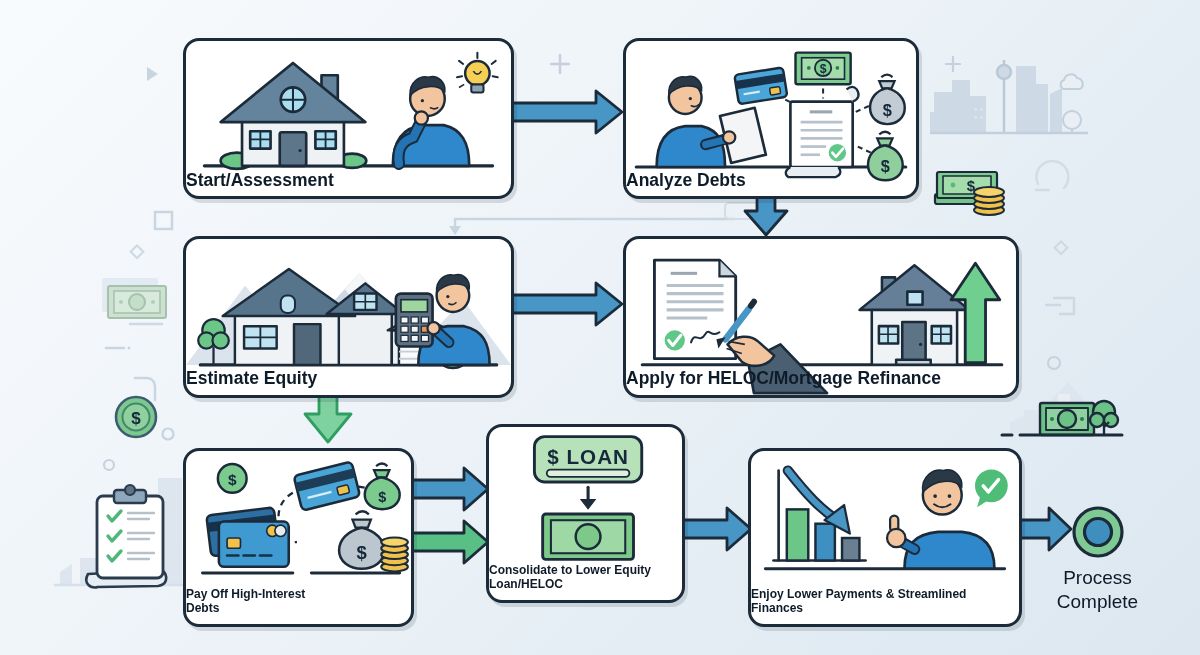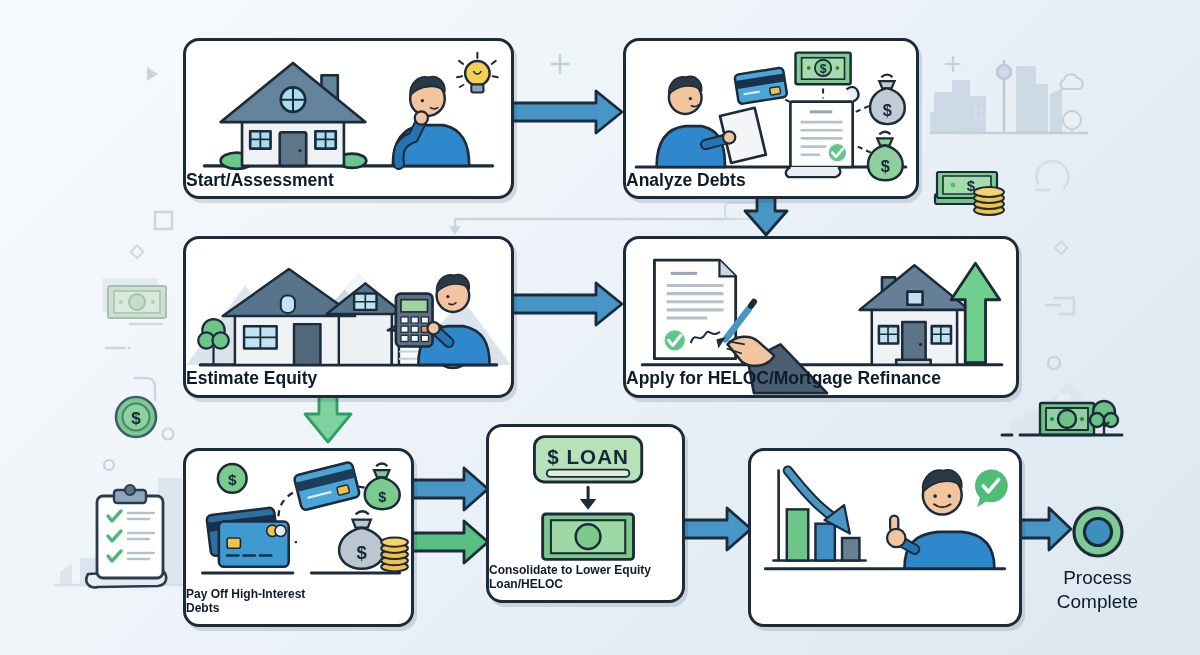--- a/index.html
+++ b/index.html
@@ -533,20 +533,21 @@
           <rect x="136" y="62" width="8" height="16" rx="4" fill="#f2c59e" stroke="#1c2b3a" stroke-width="2.2"></rect>
           <circle cx="142" cy="84" r="9" fill="#f2c59e" stroke="#1c2b3a" stroke-width="2.2"></circle>
         </g>
       </g>
       <g>
         <circle cx="235" cy="33" r="16" fill="#4fbc77"></circle>
         <polygon points="224,44 221,54 232,47" fill="#4fbc77"></polygon>
         <path d="M227,33 l5,6 l10,-12" fill="none" stroke="#ffffff" stroke-width="3.4" stroke-linecap="round" stroke-linejoin="round"></path>
       </g>
     </svg>
+    <div class="label lbl-b" style="bottom:8px"><span style="max-width:240px">Enjoy Lower Payments &amp; Streamlined Finances</span></div>
   </div>
 
   <svg class="deco" style="left:1070px;top:504px" width="56" height="56">
     <circle cx="28" cy="28" r="24" fill="#7fca94" stroke="#1c2b3a" stroke-width="3.2"></circle>
     <circle cx="28" cy="28" r="13.5" fill="#3f8fbe" stroke="#1c2b3a" stroke-width="3.2"></circle>
   </svg>
   <div class="terminal-label" style="left:1040px;top:566px;width:115px">
     <span style="display:inline-block;max-width:95px">Process Complete</span>
   </div>
 

